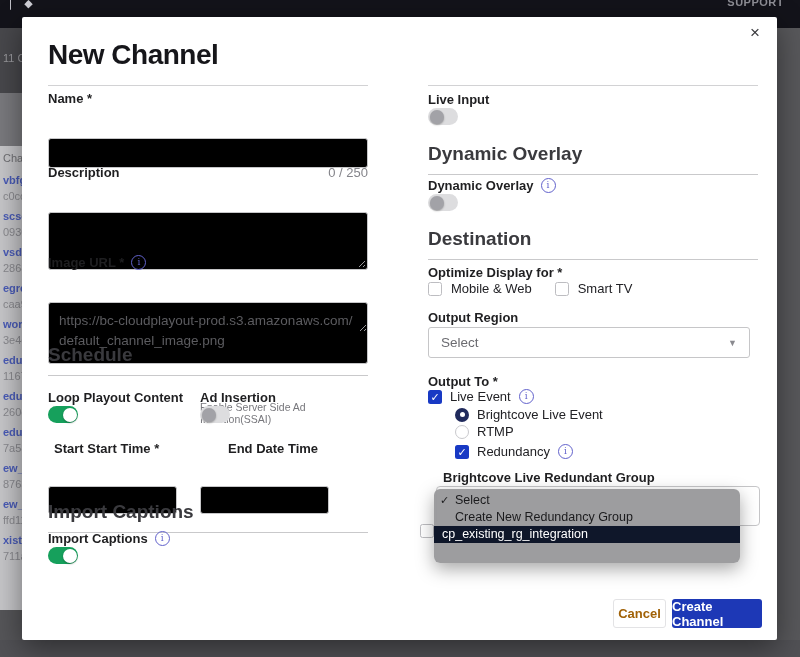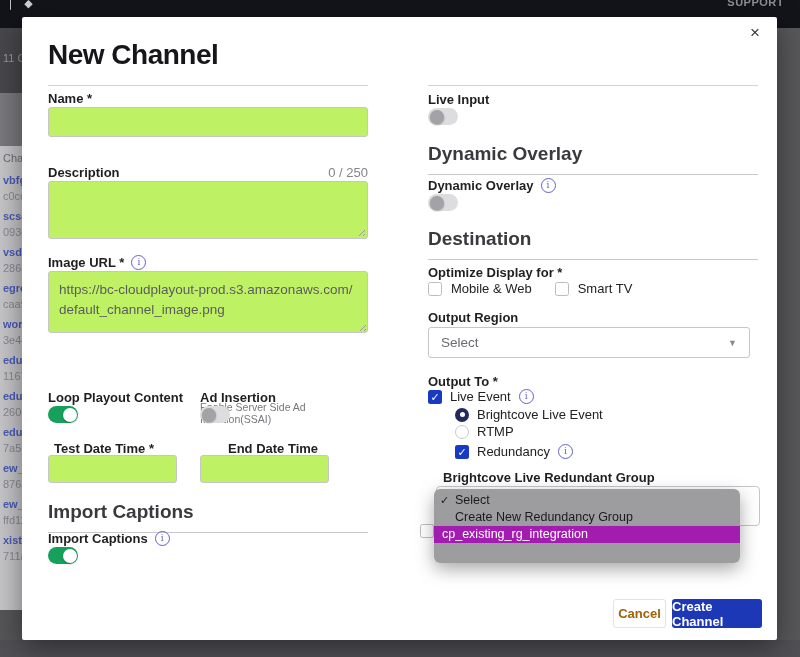--- a/index.html
+++ b/index.html
@@ -31,21 +31,21 @@
   .close-x{position:absolute;right:12px;top:6px;width:20px;height:20px;color:#3a3a3e;font-size:17px;
            line-height:20px;text-align:center;cursor:pointer;}
   .modal-title{position:absolute;left:26px;top:22px;font-size:28px;font-weight:700;color:#16161a;letter-spacing:-.5px;}
   .col{position:absolute;top:0;height:623px;}
   .col-left{left:26px;width:320px;}
   .col-right{left:406px;width:330px;}
   .col-divider{position:absolute;top:68px;left:0;right:0;height:1px;background:#d2d2d4;}
   .lbl{font-size:13px;font-weight:700;color:#1f1f21;}
   .lbl-row{position:absolute;display:flex;align-items:center;gap:7px;}
   .counter{position:absolute;right:0;font-size:13px;color:#84848a;}
-  .inp{position:absolute;background:#bef264;border:1px solid #c6c6c8;border-radius:3px;box-sizing:border-box;}
+  .inp{position:absolute;background:#000000;border:1px solid #c6c6c8;border-radius:3px;box-sizing:border-box;margin-top:31px;}
   .ta-value{font-size:13.5px;color:#5c5c60;line-height:1.45;padding:8px 10px;overflow:hidden;
             word-break:break-all;}
   .resize-grip{position:absolute;right:2px;bottom:2px;width:9px;height:9px;
     background:repeating-linear-gradient(135deg,transparent 0 2px,#9a9a9e 2px 3px);
     clip-path:polygon(100% 0,100% 100%,0 100%);}
   .section{position:absolute;left:0;right:0;font-size:19px;font-weight:700;color:#3a3a3e;
            padding-bottom:9px;border-bottom:1px solid #c9c9cb;}
   .note{position:absolute;font-size:10.5px;color:#77777c;margin-top:25px;}
   
   .toggle{position:absolute;width:30px;height:17px;border-radius:9px;cursor:pointer;}
@@ -70,21 +70,21 @@
   .select{position:absolute;background:#fff;border:1px solid #c6c6c8;border-radius:3px;box-sizing:border-box;
           display:flex;align-items:center;justify-content:space-between;padding:0 12px;cursor:pointer;}
   .select .val{font-size:13.5px;color:#6b6b70;}
   .select .caret{font-size:9px;color:#8a8a8f;}
   
   .popup{position:absolute;left:6px;top:472px;width:306px;height:74px;background:rgba(154,154,156,.97);
          border-radius:6px;box-shadow:0 6px 18px rgba(0,0,0,.35);padding:3px 0;box-sizing:border-box;z-index:5;}
   .popup .opt{position:relative;height:17px;line-height:17px;font-size:12.5px;color:#1b1b1d;
               padding-left:21px;white-space:nowrap;cursor:pointer;}
   .popup .opt .tick{position:absolute;left:6px;font-size:11px;}
-  .popup .opt.hl{background:#a21caf;color:#fff;padding-left:8px;}
+  .popup .opt.hl{background:#0f172a;color:#fff;padding-left:8px;}
   
   .footer{position:absolute;right:15px;top:582px;display:flex;gap:6px;}
   .btn{height:29px;border-radius:3px;font-size:13px;font-weight:700;display:flex;align-items:center;
        justify-content:center;cursor:pointer;box-sizing:border-box;}
   .btn-cancel{width:53px;background:#fff;border:1px solid #e3e3e5;color:#a16207;}
   .btn-create{width:90px;background:#1d38b6;color:#fff;}
 </style>
 </head>
 <body>
 
@@ -166,32 +166,33 @@
         <span class="resize-grip"></span>
       </div>
 
     <div class="lbl-row" style="top:238px;left:0;">
       <span class="lbl">Image URL *</span>
       <span class="info-ico">i</span>
     </div>
     <div class="inp ta-value" style="left:0;top:254px;width:320px;height:62px;">https://bc-cloudplayout-prod.s3.amazonaws.com/default_channel_image.png</div>
     <span class="resize-grip" style="left:309px;top:305px;"></span>
 
+    <div class="section" style="top:327px;">Schedule</div>
 
     <div class="note" style="left:152px;top:359px;">Enable Server Side Ad Insertion(SSAI)</div>
     <div class="lbl lbl-row" style="left:0;top:373px;">Loop Playout Content</div>
     <div class="toggle on" style="left:0;top:389px;">
         <span class="knob"></span>
       </div>
     <div class="lbl lbl-row" style="left:152px;top:373px;">Ad Insertion</div>
     <div class="toggle off" style="left:152px;top:389px;">
         <span class="knob"></span>
       </div>
 
-    <div class="lbl lbl-row" style="left:6px;top:424px;">Test Date Time *</div>
+    <div class="lbl lbl-row" style="left:6px;top:424px;">Start Start Time *</div>
     <input class="inp" style="left: 0px; top: 438px; width: 129px; height: 28px;">
     <div class="lbl lbl-row" style="left:152px;top:424px;padding-left:28px;">End Date Time</div>
     <input class="inp" style="left: 152px; top: 438px; width: 129px; height: 28px;">
 
     <div class="section" style="top:484px;">Import Captions</div>
     <div class="lbl-row" style="left:0;top:514px;">
       <span class="lbl">Import Captions</span>
       <span class="info-ico">i</span>
     </div>
     <div class="toggle on" style="left:0;top:530px;">

